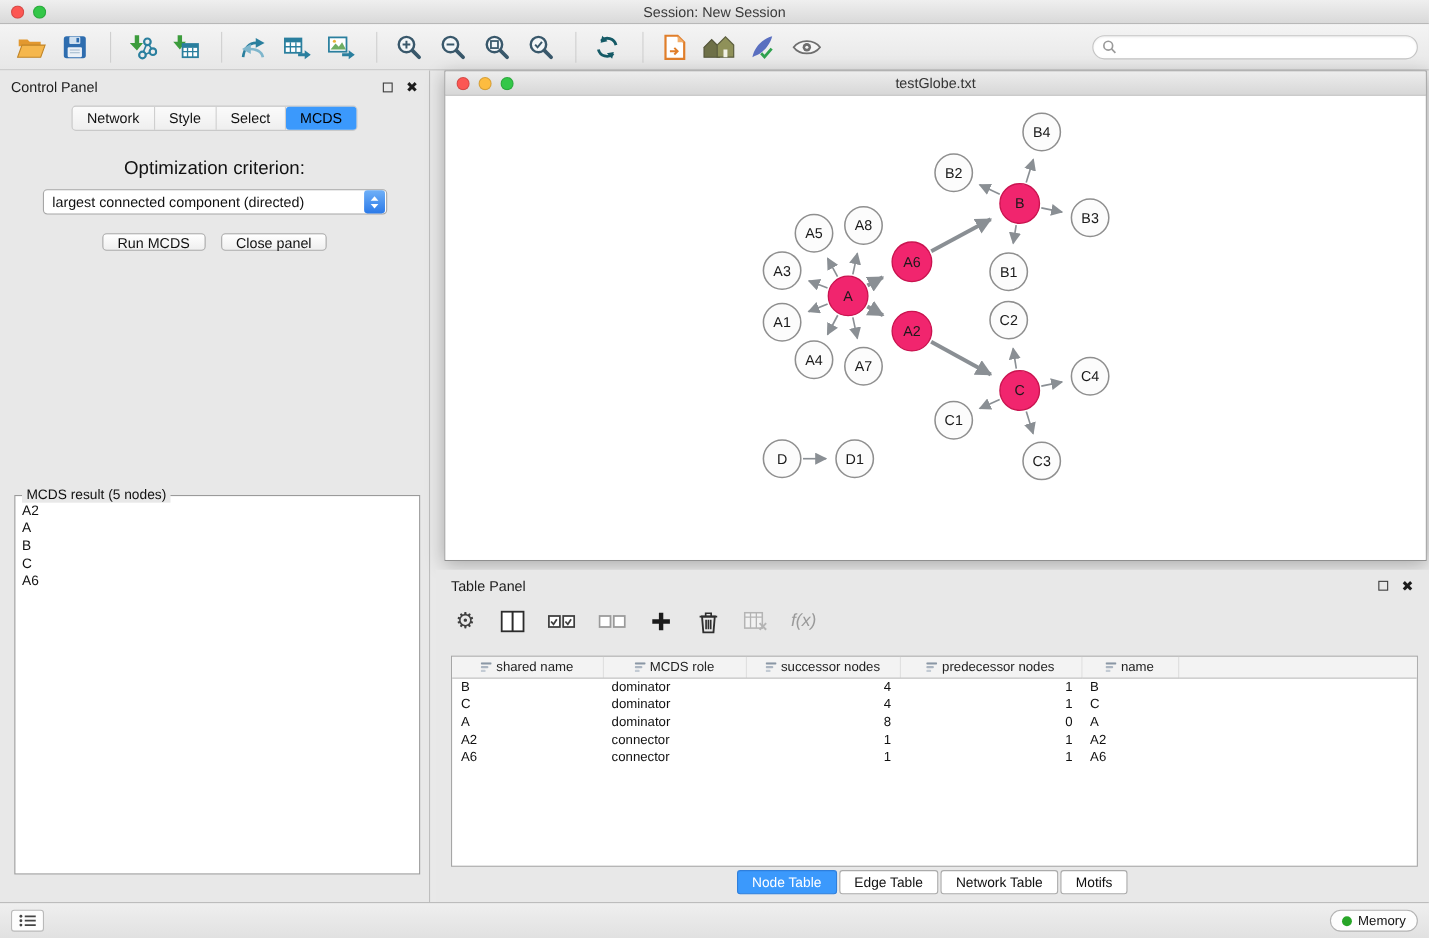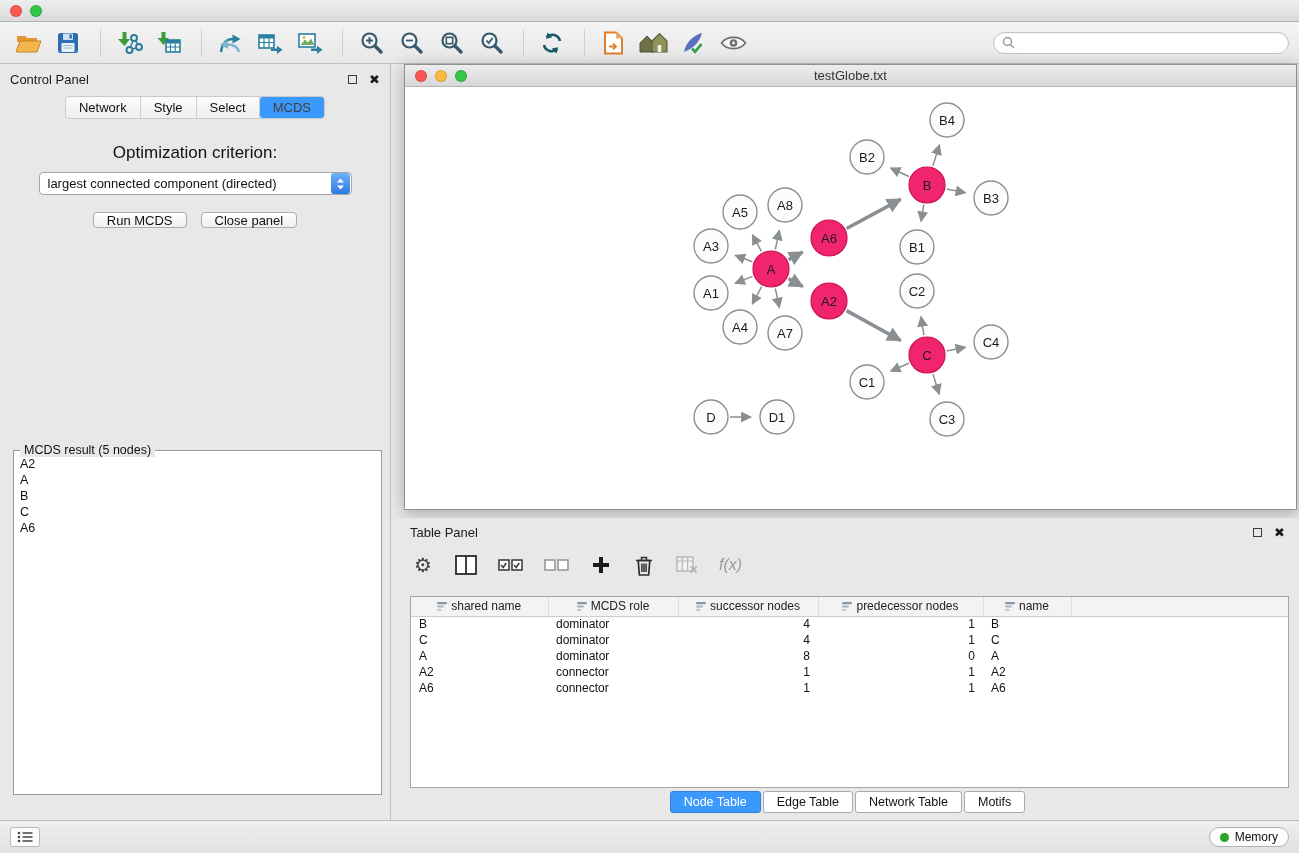--- a/index.html
+++ b/index.html
@@ -23,21 +23,21 @@
 
   
   .control-panel{position:absolute;top:64px;left:0;width:391px;height:756px;background:#E8E8E8;border-right:1px solid #BEBEBE}
   .cp-header{height:30px;display:flex;align-items:center;padding:0 10px;font-size:13px;color:#1c1c1c}
   .win-btns{margin-left:auto;display:flex;gap:12px;align-items:center}
   .float-btn{width:9px;height:9px;border:1.5px solid #3c3c3c;display:inline-block}
   .close-x{font-size:13px;color:#1c1c1c;line-height:1;font-weight:bold}
   .cp-tabs{display:flex;justify-content:center;align-items:center;margin:2px auto 0;width:max-content;border:1px solid #C9C9C9;border-radius:4px;background:linear-gradient(#FBFBFB,#EFEFEF)}
   .cp-tabs .tab{font-size:13px;padding:3px 13px;color:#111;border-right:1px solid #CFCFCF}
   .cp-tabs .tab:last-child{border-right:none}
-  .cp-tabs .tab.active{background:#3B99FC;color:#404040;border-radius:3px}
+  .cp-tabs .tab.active{background:#3B99FC;color:#000000;border-radius:3px}
   .opt-label{margin-top:24px;text-align:center;font-size:17px;color:#111}
   .dropdown{margin:9px auto 17px;width:313px;height:23px;background:#fff;border:1px solid #A6A6A6;border-radius:4px;display:flex;align-items:center}
   .dd-text{flex:1;font-size:13px;padding-left:8px;color:#111;white-space:nowrap;overflow:hidden}
   .dd-stepper{width:19px;height:21px;border-radius:3px;background:linear-gradient(#6FB0F8,#2C7AE8);margin-right:1px;display:flex;align-items:center;justify-content:center}
   .btn-row{display:flex;justify-content:center;gap:14px;margin-top:13px}
   button.mac{height:16px;padding:0 13px;font-size:13px;border:1px solid #ACACAC;border-radius:4px;background:linear-gradient(#FFFFFF,#EFEFEF);color:#111;font-family:inherit}
   .groupbox{position:absolute;left:13px;top:386px;width:369px;height:345px;border:1px solid #9A9A9A;background:#fff}
   .gb-title{position:absolute;top:-8px;left:6px;background:#E8E8E8;padding:0 4px;font-size:12.5px;color:#111}
   .gb-list{padding:5px 6px;font-size:12.5px;color:#111;line-height:16px;overflow:auto;height:100%}
 
@@ -76,20 +76,21 @@
 </head>
 <body>
 
 <div class="app">
 
   <div class="titlebar">
     <div class="traffic">
       <span class="dot red"></span>
       <span class="dot green"></span>
     </div>
+    <div class="title-text">Session: New Session</div>
   </div>
 
   <div class="toolbar">
     <span class="tbtn">
         <svg width="27" height="23" viewBox="0 0 27 23">
           <path d="M2 5 h8 l2 2 h10 v4 H2z" fill="#E2982F"></path>
           <path d="M1 21 L5 10 h21 l-4 11z" fill="#F5B74D" stroke="#C08427" stroke-width="1"></path>
         </svg>
       </span>
     <span class="tbtn">

